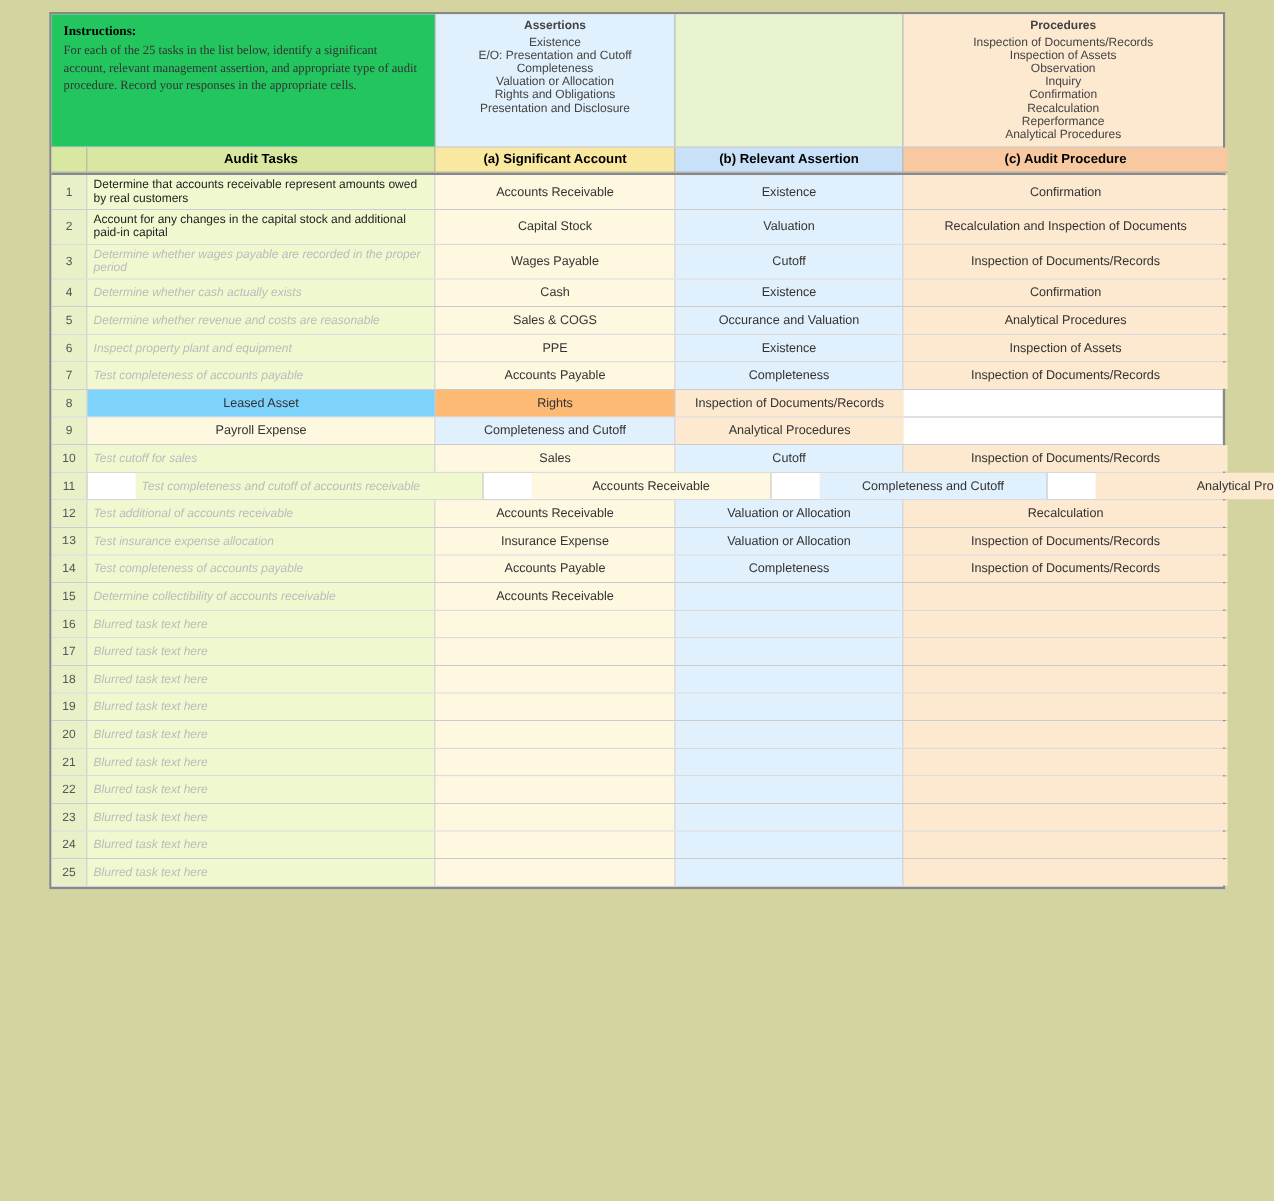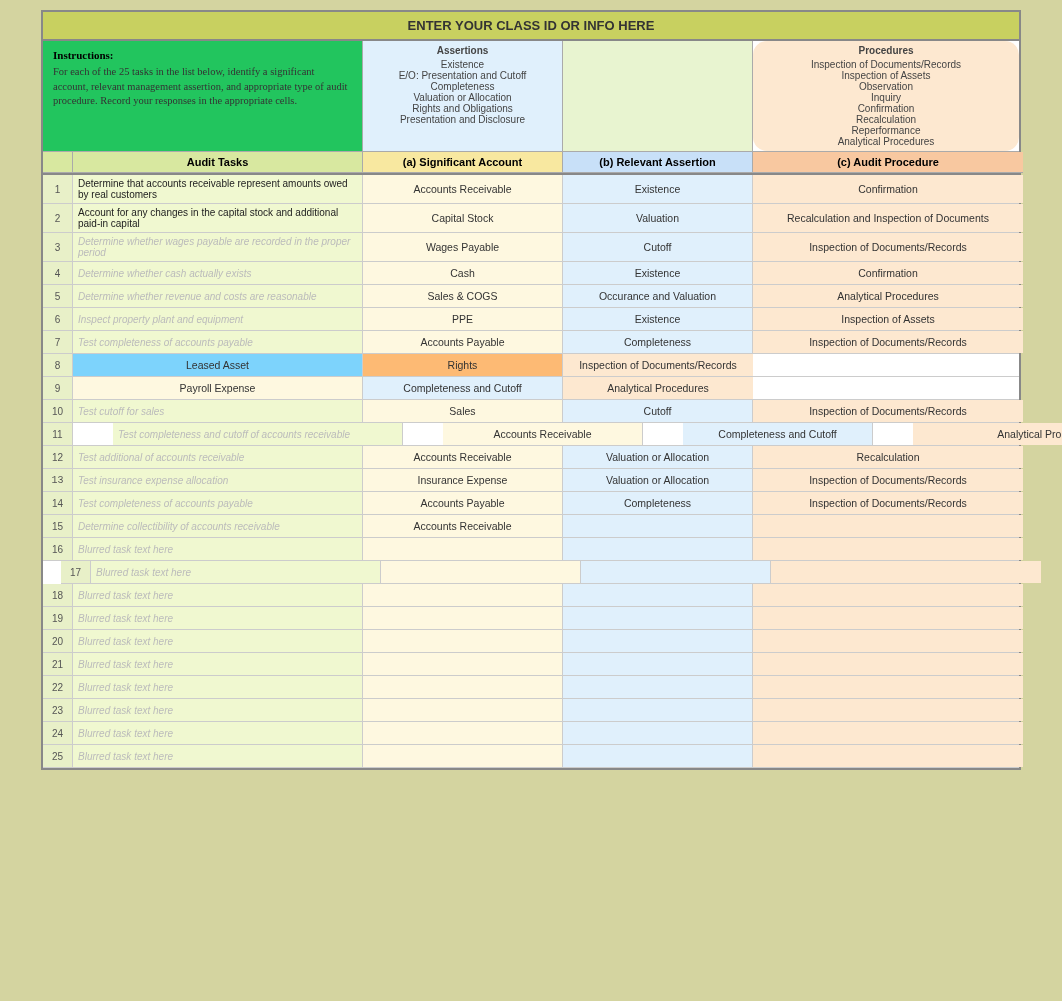--- a/index.html
+++ b/index.html
@@ -13,44 +13,41 @@
       padding: 10px;
       min-height: 1001px;
     }
   </style>
 </head>
 <body>
 
 <div class="outer-wrapper">
   <div style="width:980px; margin:0 auto; border:2px solid #888; background:#fff;">
 
-    <div style="background:#c8d060; padding:6px 12px; border-bottom:2px solid #888; text-align:center;">
-      <span style="font-weight:bold; font-size:13px; color:#333;">ENTER YOUR CLASS ID OR INFO HERE</span>
-    </div>
 
     <div style="display:grid; grid-template-columns:320px 1fr; border-bottom:1px solid #aaa;">
       <div style="background:#22c55e; padding:8px 10px; border-right:1px solid #aaa;font-family:Liberation Serif, serif;">
         <div style="font-weight:bold; margin-bottom:4px; font-size:11px;">Instructions:</div>
         <div style="font-size:10.5px; color:#333; line-height:1.4;">For each of the 25 tasks in the list below, identify a significant account, relevant management assertion, and appropriate type of audit procedure. Record your responses in the appropriate cells.</div>
       </div>
       <div style="display:grid; grid-template-columns:200px 190px 1fr;">
 
         <div style="background:#e0f0fc; border-right:1px solid #aaa; padding:4px; text-align:center; font-size:10px; color:#444;">
           <div style="font-weight:bold; margin-bottom:3px;">Assertions</div>
           <div>Existence</div>
           <div>E/O: Presentation and Cutoff</div>
           <div>Completeness</div>
           <div>Valuation or Allocation</div>
           <div>Rights and Obligations</div>
           <div>Presentation and Disclosure</div>
         </div>
 
         <div style="background:#e8f4d0; border-right:1px solid #aaa;"></div>
 
-        <div style="background:#fde8d0; padding:4px; text-align:center; font-size:10px; color:#444;border-radius:14px;">
+        <div style="background:#fde8d0; padding:4px; text-align:center; font-size:10px; color:#444;">
           <div style="font-weight:bold; margin-bottom:3px;">Procedures</div>
           <div>Inspection of Documents/Records</div>
           <div>Inspection of Assets</div>
           <div>Observation</div>
           <div>Inquiry</div>
           <div>Confirmation</div>
           <div>Recalculation</div>
           <div>Reperformance</div>
           <div>Analytical Procedures</div>
         </div>
@@ -169,21 +166,21 @@
           <div style="background: rgb(224, 240, 252); border-right: 1px solid rgb(204, 204, 204); padding: 2px 4px; font-size: 10.5px; text-align: center; display: flex; align-items: center; justify-content: center; min-height: 22px;"></div>
           <div style="background: rgb(253, 232, 208); padding: 2px 4px; font-size: 10.5px; text-align: center; display: flex; align-items: center; justify-content: center; min-height: 22px;"></div>
         </div>
         <div style="display: grid; grid-template-columns: 30px 290px 200px 190px 270px; border-bottom: 1px solid rgb(204, 204, 204);">
           <div style="background: rgb(232, 240, 200); border-right: 1px solid rgb(204, 204, 204); padding: 2px; text-align: center; font-size: 10px; color: rgb(85, 85, 85); display: flex; align-items: center; justify-content: center; min-height: 22px;">16</div>
           <div style="background: rgb(240, 248, 208); border-right: 1px solid rgb(204, 204, 204); padding: 3px 5px; font-size: 10px; display: flex; align-items: center; min-height: 22px; color: rgb(187, 187, 187); font-style: italic;">Blurred task text here</div>
           <div style="background: rgb(254, 248, 224); border-right: 1px solid rgb(204, 204, 204); padding: 2px 4px; font-size: 10.5px; text-align: center; display: flex; align-items: center; justify-content: center; min-height: 22px;"></div>
           <div style="background: rgb(224, 240, 252); border-right: 1px solid rgb(204, 204, 204); padding: 2px 4px; font-size: 10.5px; text-align: center; display: flex; align-items: center; justify-content: center; min-height: 22px;"></div>
           <div style="background: rgb(253, 232, 208); padding: 2px 4px; font-size: 10.5px; text-align: center; display: flex; align-items: center; justify-content: center; min-height: 22px;"></div>
         </div>
-        <div style="display: grid; grid-template-columns: 30px 290px 200px 190px 270px; border-bottom: 1px solid rgb(204, 204, 204); margin-left: 18px;">
+        <div style="display: grid; grid-template-columns: 30px 290px 200px 190px 270px; border-bottom: 1px solid rgb(204, 204, 204);">
           <div style="background: rgb(232, 240, 200); border-right: 1px solid rgb(204, 204, 204); padding: 2px; text-align: center; font-size: 10px; color: rgb(85, 85, 85); display: flex; align-items: center; justify-content: center; min-height: 22px;">17</div>
           <div style="background: rgb(240, 248, 208); border-right: 1px solid rgb(204, 204, 204); padding: 3px 5px; font-size: 10px; display: flex; align-items: center; min-height: 22px; color: rgb(187, 187, 187); font-style: italic;">Blurred task text here</div>
           <div style="background: rgb(254, 248, 224); border-right: 1px solid rgb(204, 204, 204); padding: 2px 4px; font-size: 10.5px; text-align: center; display: flex; align-items: center; justify-content: center; min-height: 22px;"></div>
           <div style="background: rgb(224, 240, 252); border-right: 1px solid rgb(204, 204, 204); padding: 2px 4px; font-size: 10.5px; text-align: center; display: flex; align-items: center; justify-content: center; min-height: 22px;"></div>
           <div style="background: rgb(253, 232, 208); padding: 2px 4px; font-size: 10.5px; text-align: center; display: flex; align-items: center; justify-content: center; min-height: 22px;"></div>
         </div>
         <div style="display: grid; grid-template-columns: 30px 290px 200px 190px 270px; border-bottom: 1px solid rgb(204, 204, 204);">
           <div style="background: rgb(232, 240, 200); border-right: 1px solid rgb(204, 204, 204); padding: 2px; text-align: center; font-size: 10px; color: rgb(85, 85, 85); display: flex; align-items: center; justify-content: center; min-height: 22px;">18</div>
           <div style="background: rgb(240, 248, 208); border-right: 1px solid rgb(204, 204, 204); padding: 3px 5px; font-size: 10px; display: flex; align-items: center; min-height: 22px; color: rgb(187, 187, 187); font-style: italic;">Blurred task text here</div>
           <div style="background: rgb(254, 248, 224); border-right: 1px solid rgb(204, 204, 204); padding: 2px 4px; font-size: 10.5px; text-align: center; display: flex; align-items: center; justify-content: center; min-height: 22px;"></div>

